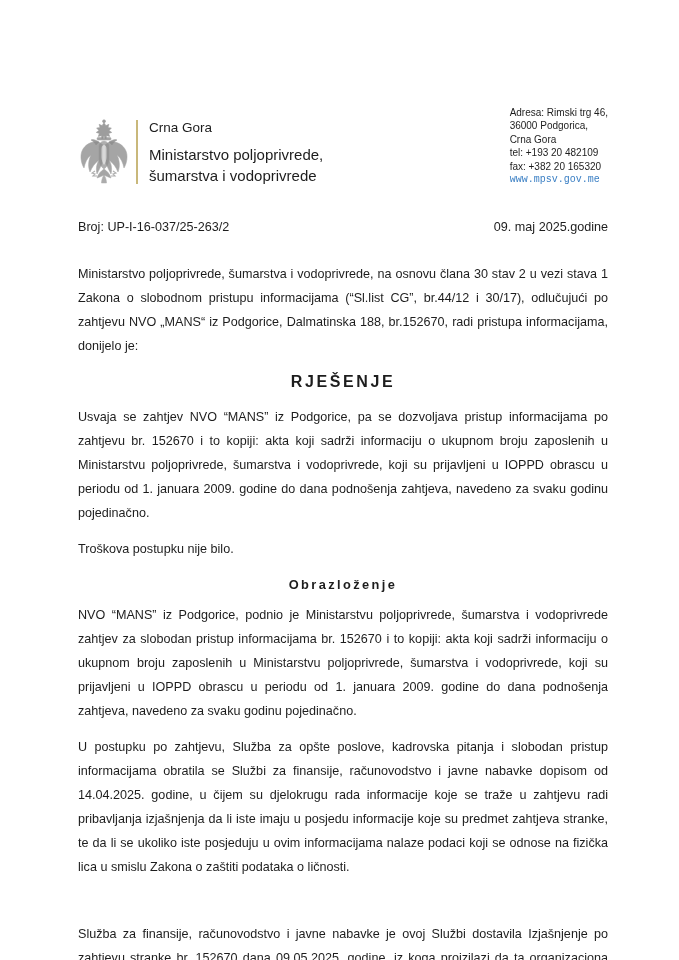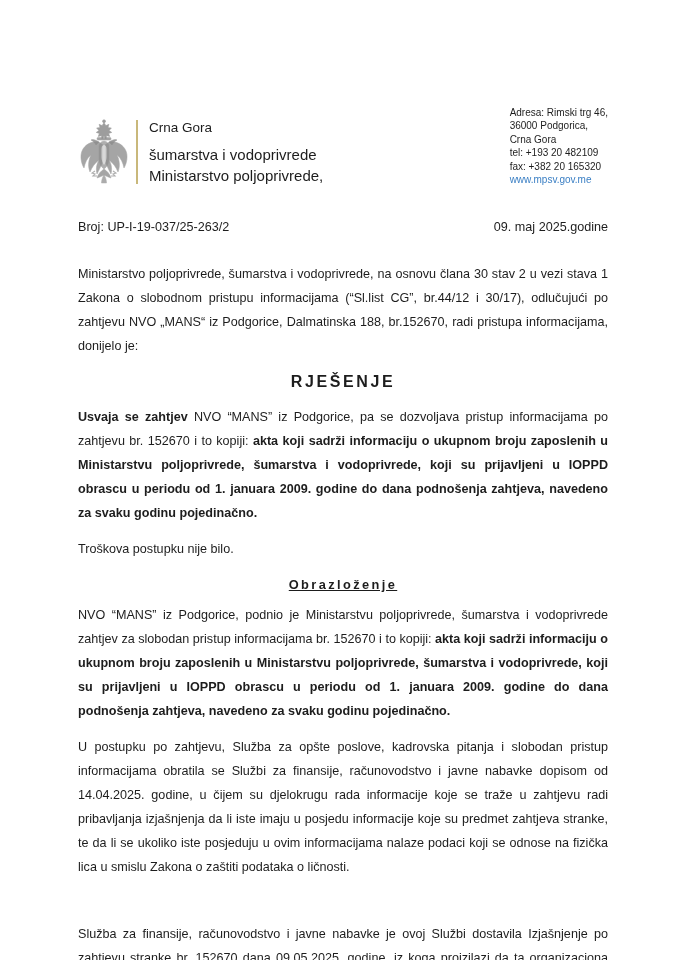--- a/index.html
+++ b/index.html
@@ -77,20 +77,21 @@
   .address {
     text-align: left;
     font-size: 10px;
     line-height: 13.4px;
     color: #1d1d1d;
     padding-top: 10px;
     white-space: nowrap;
   }
   .address .url {
     color: #3a7fc4;
+    font-family: Liberation Mono, monospace;
   }
 
   
   .refline {
     position: absolute;
     left: 78px;
     top: 219px;
     width: 530px;
     display: flex;
     justify-content: space-between;
@@ -121,26 +122,25 @@
     font-weight: bold;
     letter-spacing: 2.6px;
     font-size: 16px;
   }
   .heading-sub {
     margin: 12px 0 6px 0 !important;
     text-align: center !important;
     font-weight: bold;
     letter-spacing: 2.4px;
     font-size: 12.8px;
-    text-decoration: underline;
   }
 
   .tight { margin-bottom: 10px !important; }
 
-  b, strong { font-weight: bold; }
+  b, strong { font-weight: normal; }
 </style>
 </head>
 <body>
 
 <div class="page">
 
   <div class="letterhead">
 
     <div class="brand">
       <svg class="emblem" viewBox="0 0 52 68">
@@ -169,38 +169,38 @@
           <path d="M17 53 l-3 2 3 1 -2 2 4 0" opacity="0.7" fill="none" stroke-width="1.1"></path>
           <path d="M35 53 l3 2 -3 1 2 2 -4 0" opacity="0.7" fill="none" stroke-width="1.1"></path>
         </g>
       </svg>
 
       <div class="brand-rule"></div>
 
       <div class="brand-text">
         <div class="brand-country">Crna Gora</div>
         <div class="brand-ministry">
+          <div>Ministarstvo poljoprivrede,</div>
           <div>šumarstva i vodoprivrede</div>
-          <div>Ministarstvo poljoprivrede,</div>
         </div>
       </div>
     </div>
 
     <div class="address">
       <div>Adresa: Rimski trg 46,</div>
       <div>36000 Podgorica,</div>
       <div>Crna Gora</div>
       <div>tel: +193 20 482109</div>
       <div>fax: +382 20 165320</div>
       <div class="url">www.mpsv.gov.me</div>
     </div>
   </div>
 
   <div class="refline">
-    <span>Broj: UP-I-19-037/25-263/2</span>
+    <span>Broj: UP-I-16-037/25-263/2</span>
     <span>09. maj 2025.godine</span>
   </div>
 
   <div class="body">
 
     <p>Ministarstvo poljoprivrede, šumarstva i vodoprivrede, na osnovu člana 30 stav 2 u vezi stava 1 Zakona o slobodnom pristupu informacijama (“Sl.list CG”, br.44/12 i 30/17), odlučujući  po zahtjevu NVO „MANS“ iz Podgorice, Dalmatinska 188, br.152670, radi pristupa informacijama, donijelo je:</p>
 
     <p class="heading">RJEŠENJE</p>
 
     <p><b>Usvaja se zahtjev</b><span> NVO “MANS” iz Podgorice, pa se dozvoljava pristup informacijama po zahtjevu br. 152670 i to kopiji: </span><b>akta koji sadrži informaciju o ukupnom broju zaposlenih u Ministarstvu poljoprivrede, šumarstva i vodoprivrede, koji su prijavljeni u IOPPD obrascu u periodu od 1. januara 2009. godine do dana podnošenja zahtjeva, navedeno za svaku godinu pojedinačno.</b></p>

